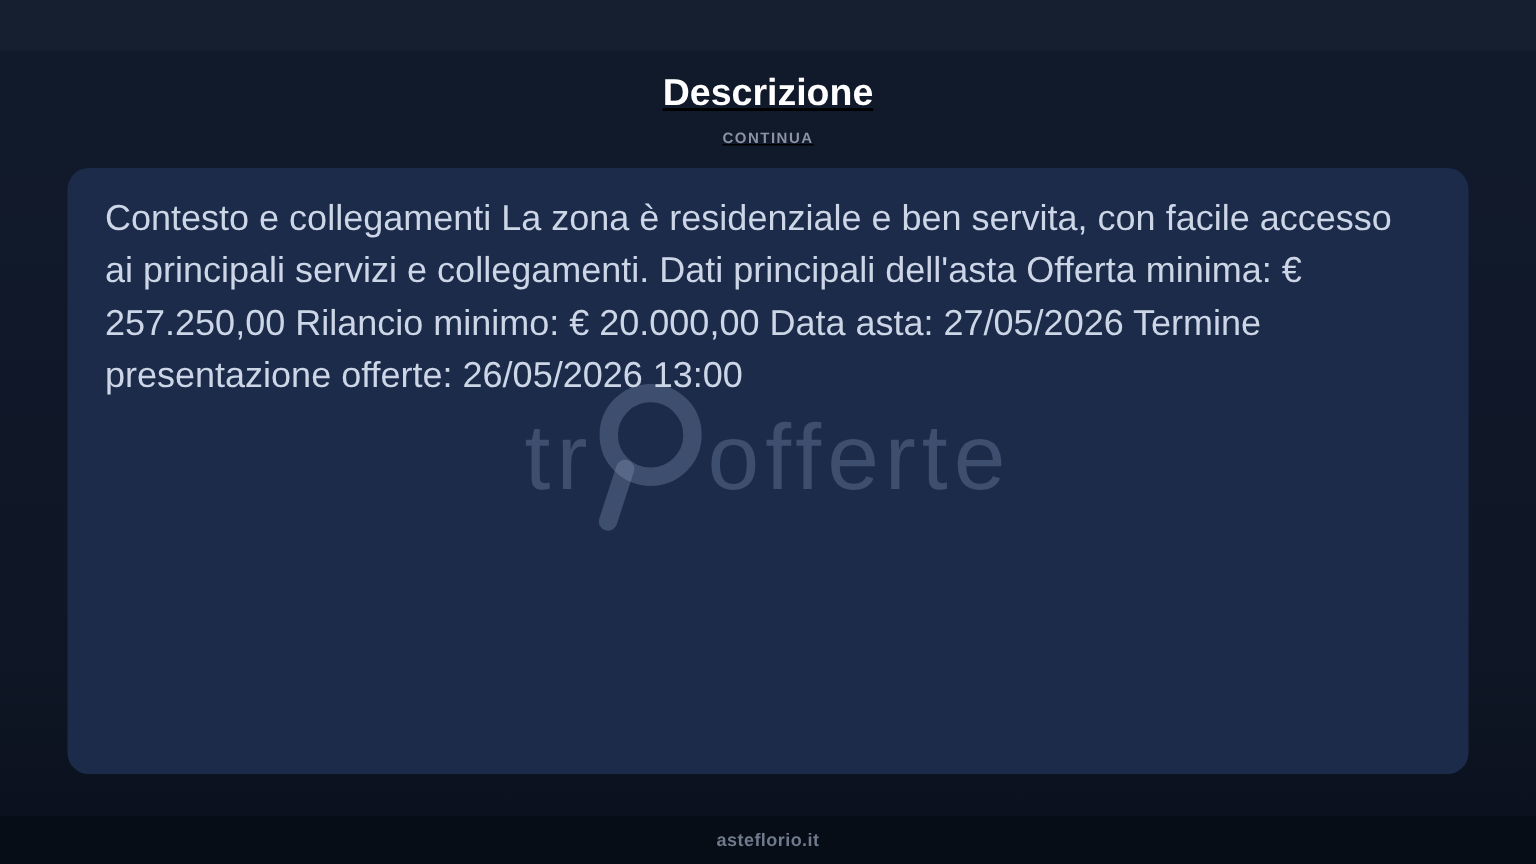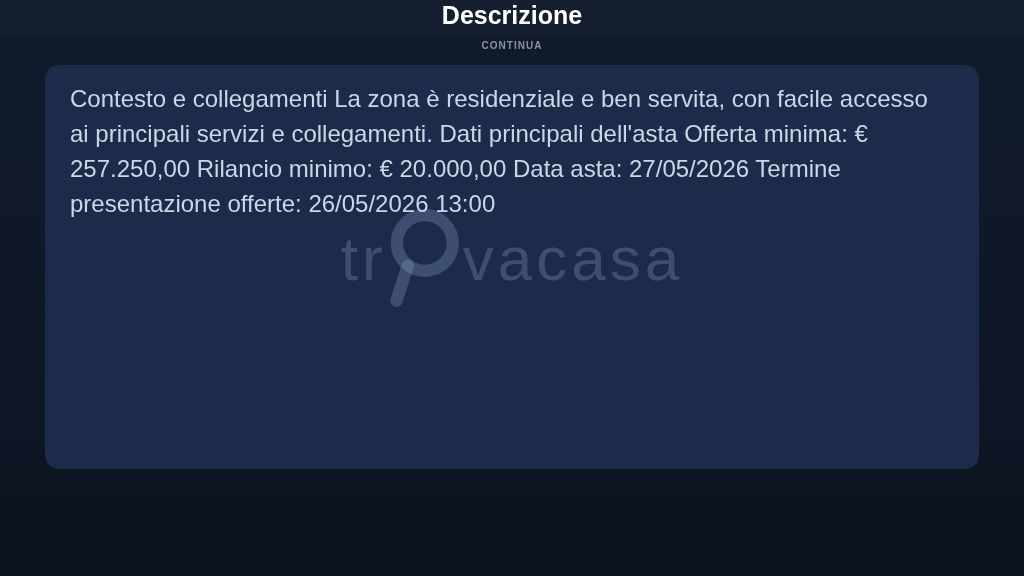--- a/index.html
+++ b/index.html
@@ -17,23 +17,25 @@
     height: 576px;
     background:
       linear-gradient(180deg,
         rgba(21,31,48,1) 0px, rgba(21,31,48,1) 33px,
         rgba(17,26,43,1) 35px, rgba(15,23,38,1) 420px,
         rgba(11,17,30,1) 544px),
       #101a2b;
   }
 
   .header {
+    padding-top: 47px;
     text-align: center;
     position: relative;
     z-index: 3;
+    text-decoration: underline;
   }
 
   .title {
     font-size: 25px;
     font-weight: 700;
     line-height: 1.2;
     color: var(--title_text, #ffffff);
   }
 
   .subtitle {
@@ -122,24 +124,27 @@
   <div class="card">
 
     <div class="watermark">
       <span class="wm-text">tr</span>
       <span>
         <svg width="70" height="104" viewBox="0 0 74 110" fill="none" stroke="currentColor" stroke-width="13" stroke-linecap="round">
           <circle cx="37" cy="37" r="29.5"></circle>
           <line x1="19" y1="61" x2="7" y2="98"></line>
         </svg>
       </span>
-      <span class="wm-text">vacasa</span>
+      <span class="wm-text">offerte</span>
     </div>
 
     <div class="description">Contesto e collegamenti La zona è residenziale e ben servita, con facile accesso
 ai principali servizi e collegamenti. Dati principali dell'asta Offerta minima: €
 257.250,00 Rilancio minimo: € 20.000,00 Data asta: 27/05/2026 Termine
 presentazione offerte: 26/05/2026 13:00</div>
 
   </div>
 
+  <div class="footer">
+    <span class="footer-text">asteflorio.it</span>
+  </div>
 
 </div>
 
 </body></html>

